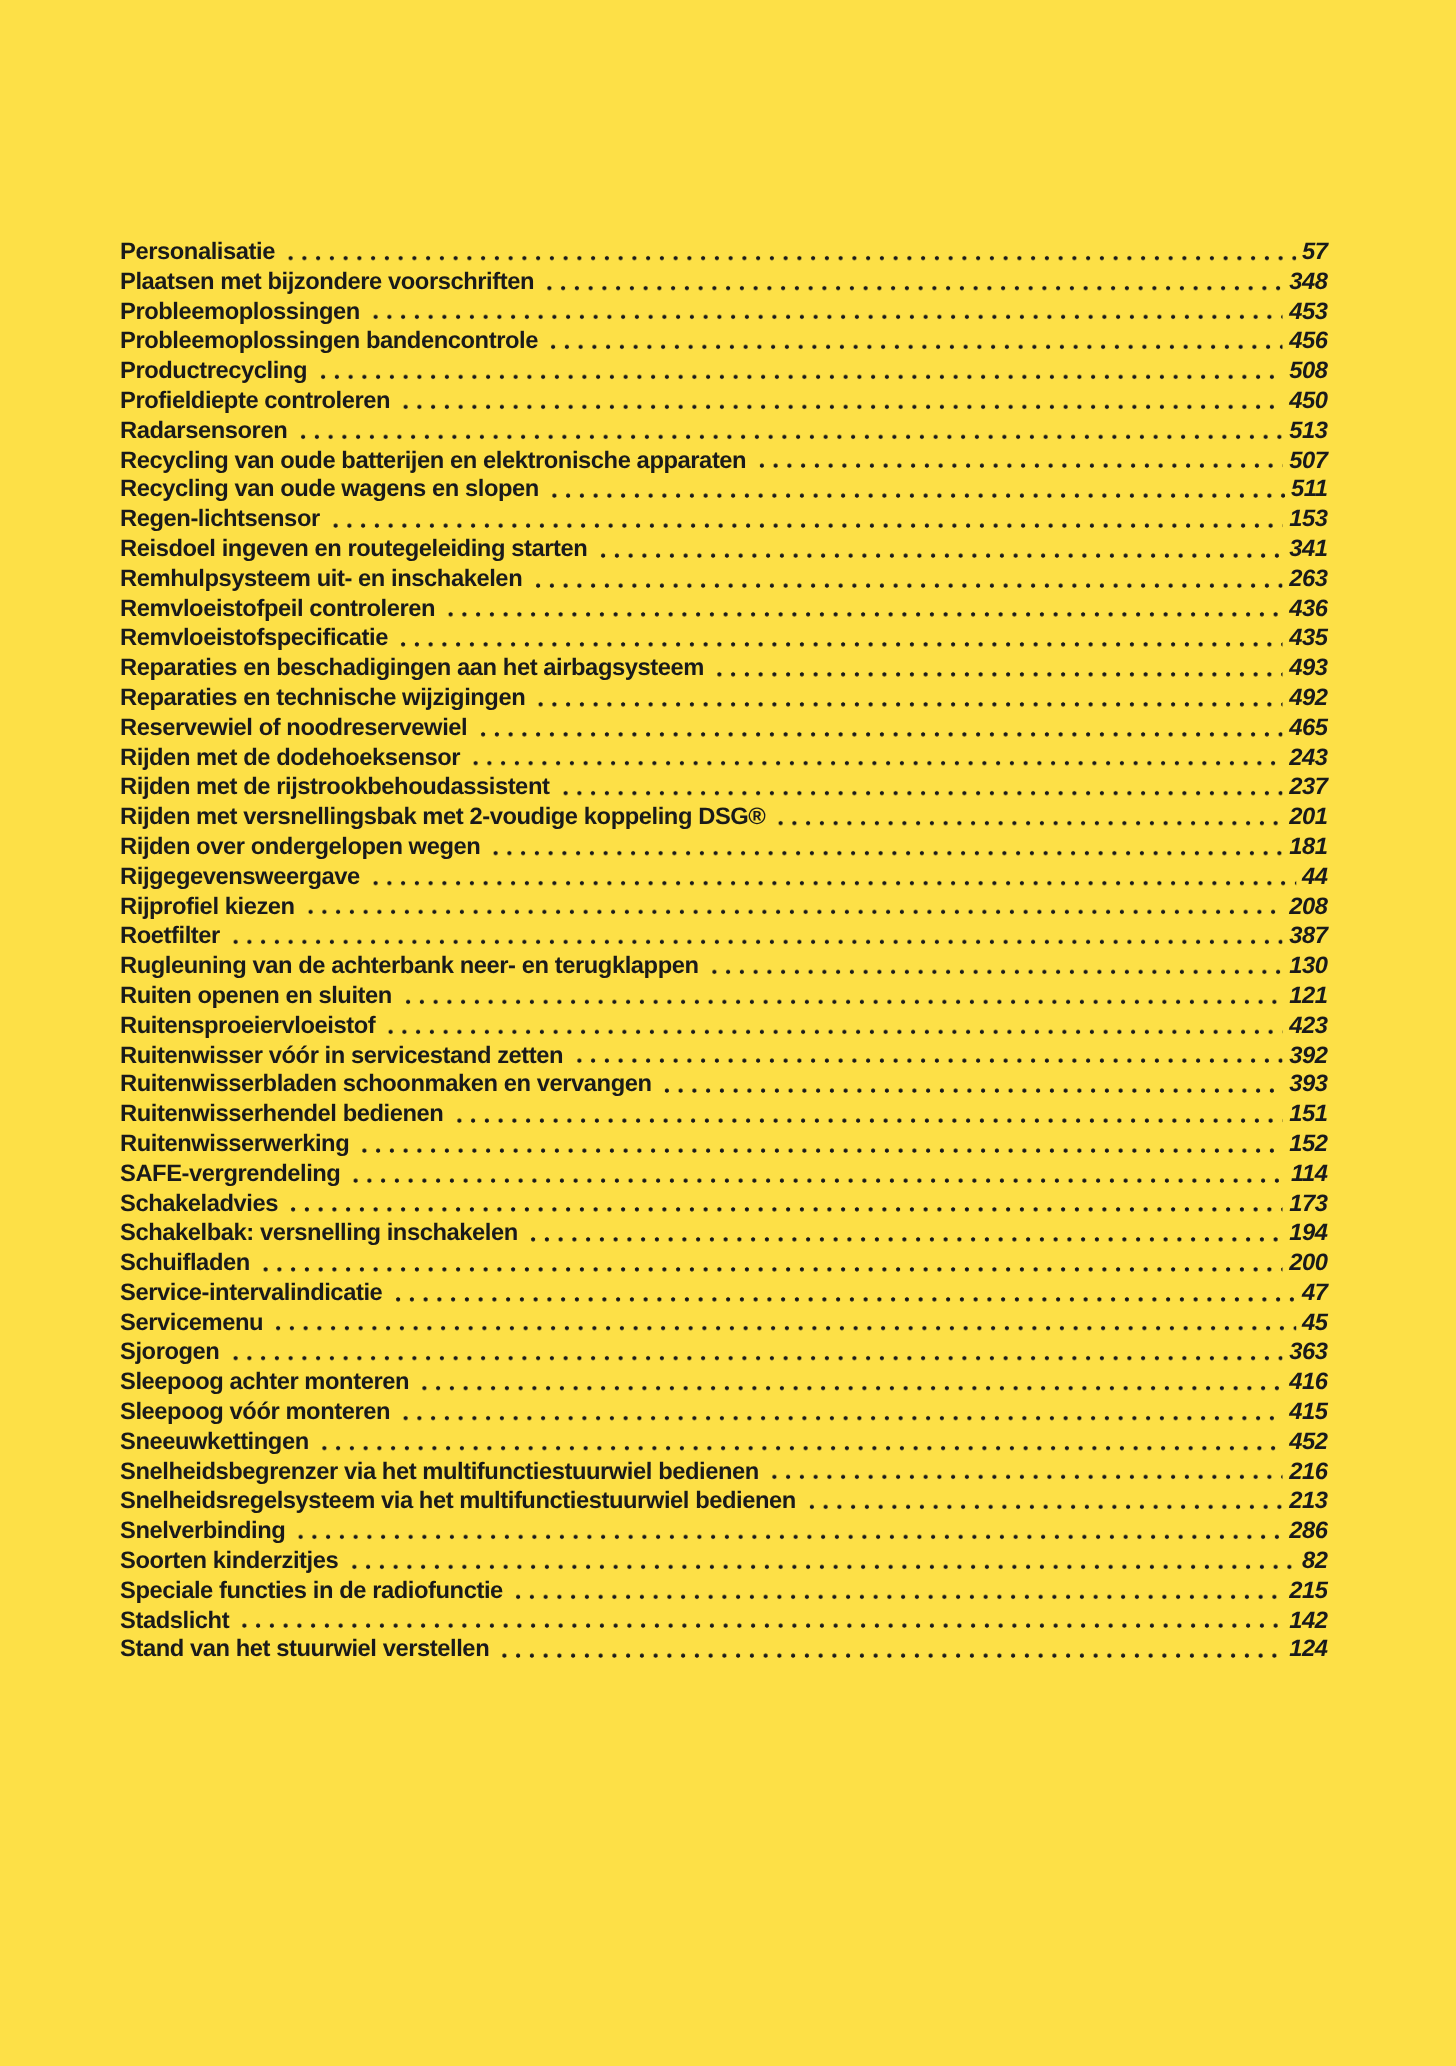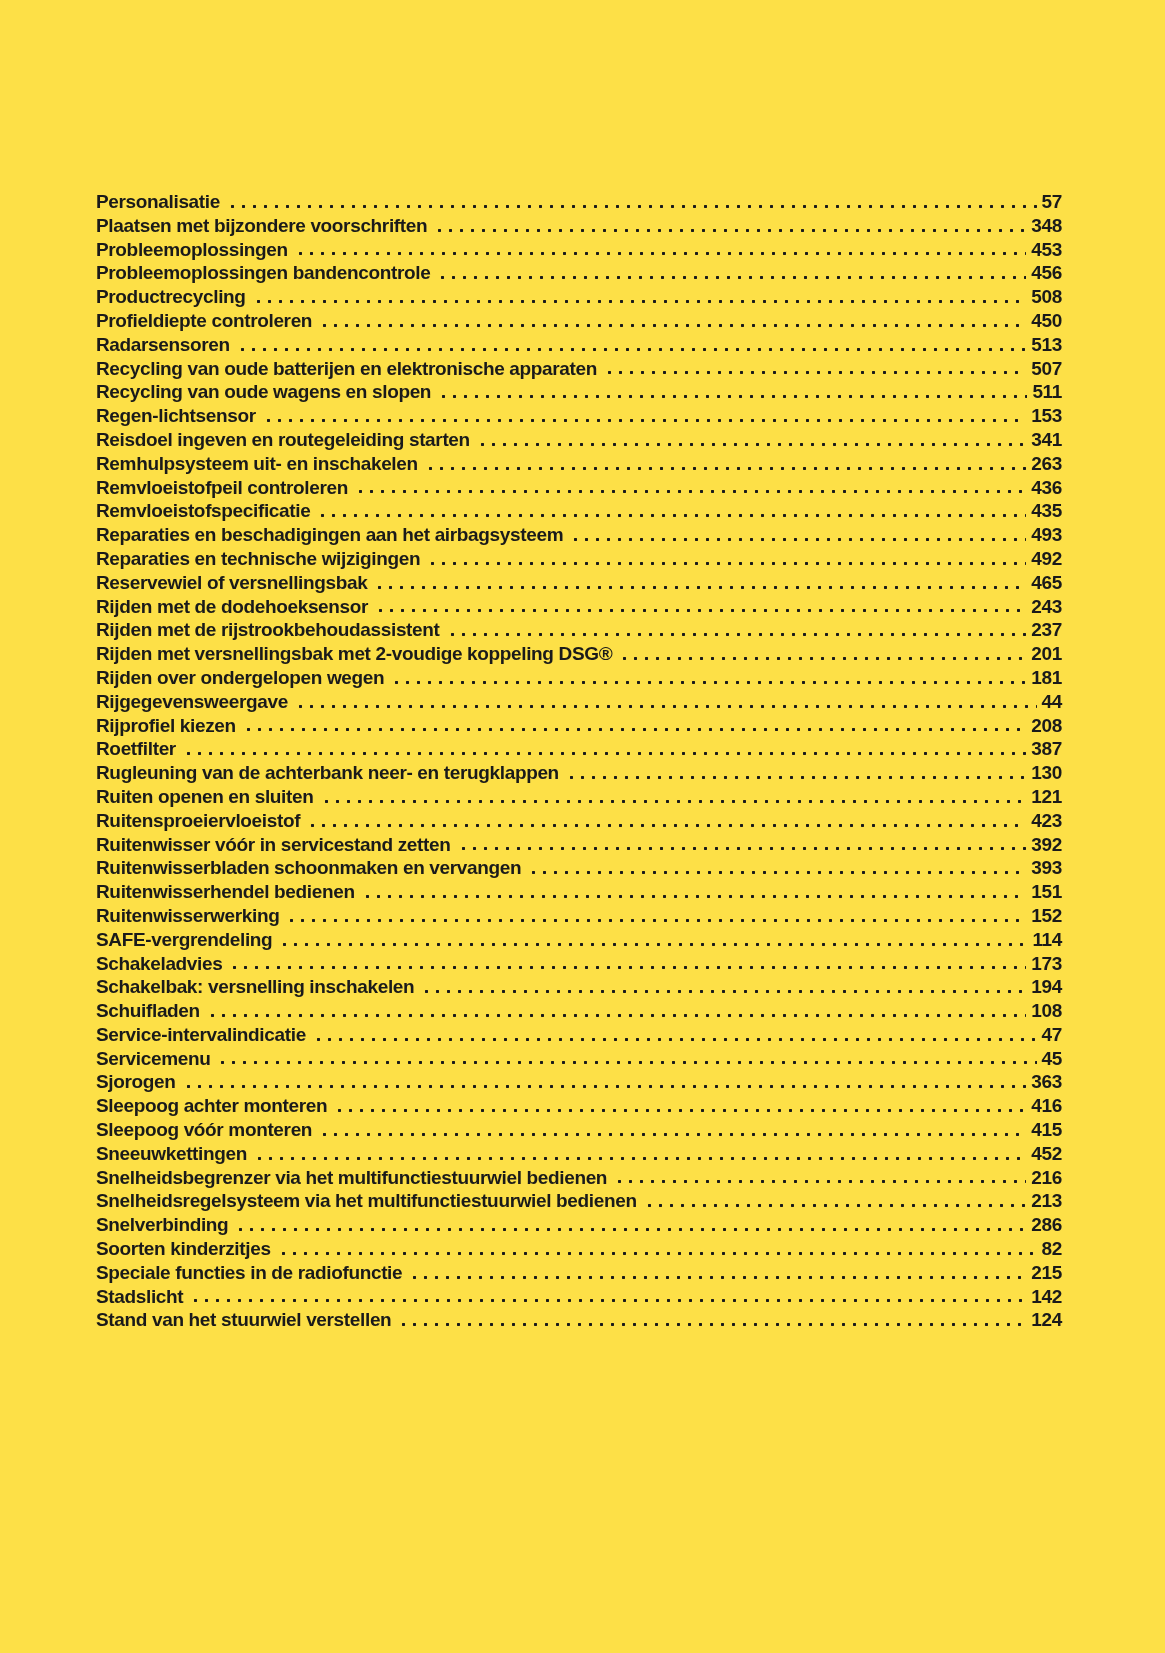--- a/index.html
+++ b/index.html
@@ -41,20 +41,21 @@
     align-self: stretch;
     background-image: radial-gradient(circle, #1a1a1a 1.35px, rgba(0,0,0,0) 1.9px);
     background-size: 11px 5px;
     background-repeat: repeat-x;
     background-position: left 0 bottom 5px;
   }
   .toc-page {
     white-space: nowrap;
     padding-left: 5px;
     text-align: center;
+    font-style: italic;
   }
 </style>
 </head>
 <body>
 
 <div class="page">
   <div class="toc" id="toc">
   <div class="toc-row">
     <span class="toc-label">Personalisatie</span>
     <span class="toc-leader"></span>
@@ -145,21 +146,21 @@
     <span class="toc-page">493</span>
   </div>
 
   <div class="toc-row">
     <span class="toc-label">Reparaties en technische wijzigingen</span>
     <span class="toc-leader"></span>
     <span class="toc-page">492</span>
   </div>
 
   <div class="toc-row">
-    <span class="toc-label">Reservewiel of versnellingsbak</span>
+    <span class="toc-label">Reservewiel of noodreservewiel</span>
     <span class="toc-leader"></span>
     <span class="toc-page">465</span>
   </div>
 
   <div class="toc-row">
     <span class="toc-label">Rijden met de dodehoeksensor</span>
     <span class="toc-leader"></span>
     <span class="toc-page">243</span>
   </div>
 
@@ -255,21 +256,21 @@
 
   <div class="toc-row">
     <span class="toc-label">Schakelbak: versnelling inschakelen</span>
     <span class="toc-leader"></span>
     <span class="toc-page">194</span>
   </div>
 
   <div class="toc-row">
     <span class="toc-label">Schuifladen</span>
     <span class="toc-leader"></span>
-    <span class="toc-page">108</span>
+    <span class="toc-page">200</span>
   </div>
 
   <div class="toc-row">
     <span class="toc-label">Service-intervalindicatie</span>
     <span class="toc-leader"></span>
     <span class="toc-page">47</span>
   </div>
 
   <div class="toc-row">
     <span class="toc-label">Servicemenu</span>

